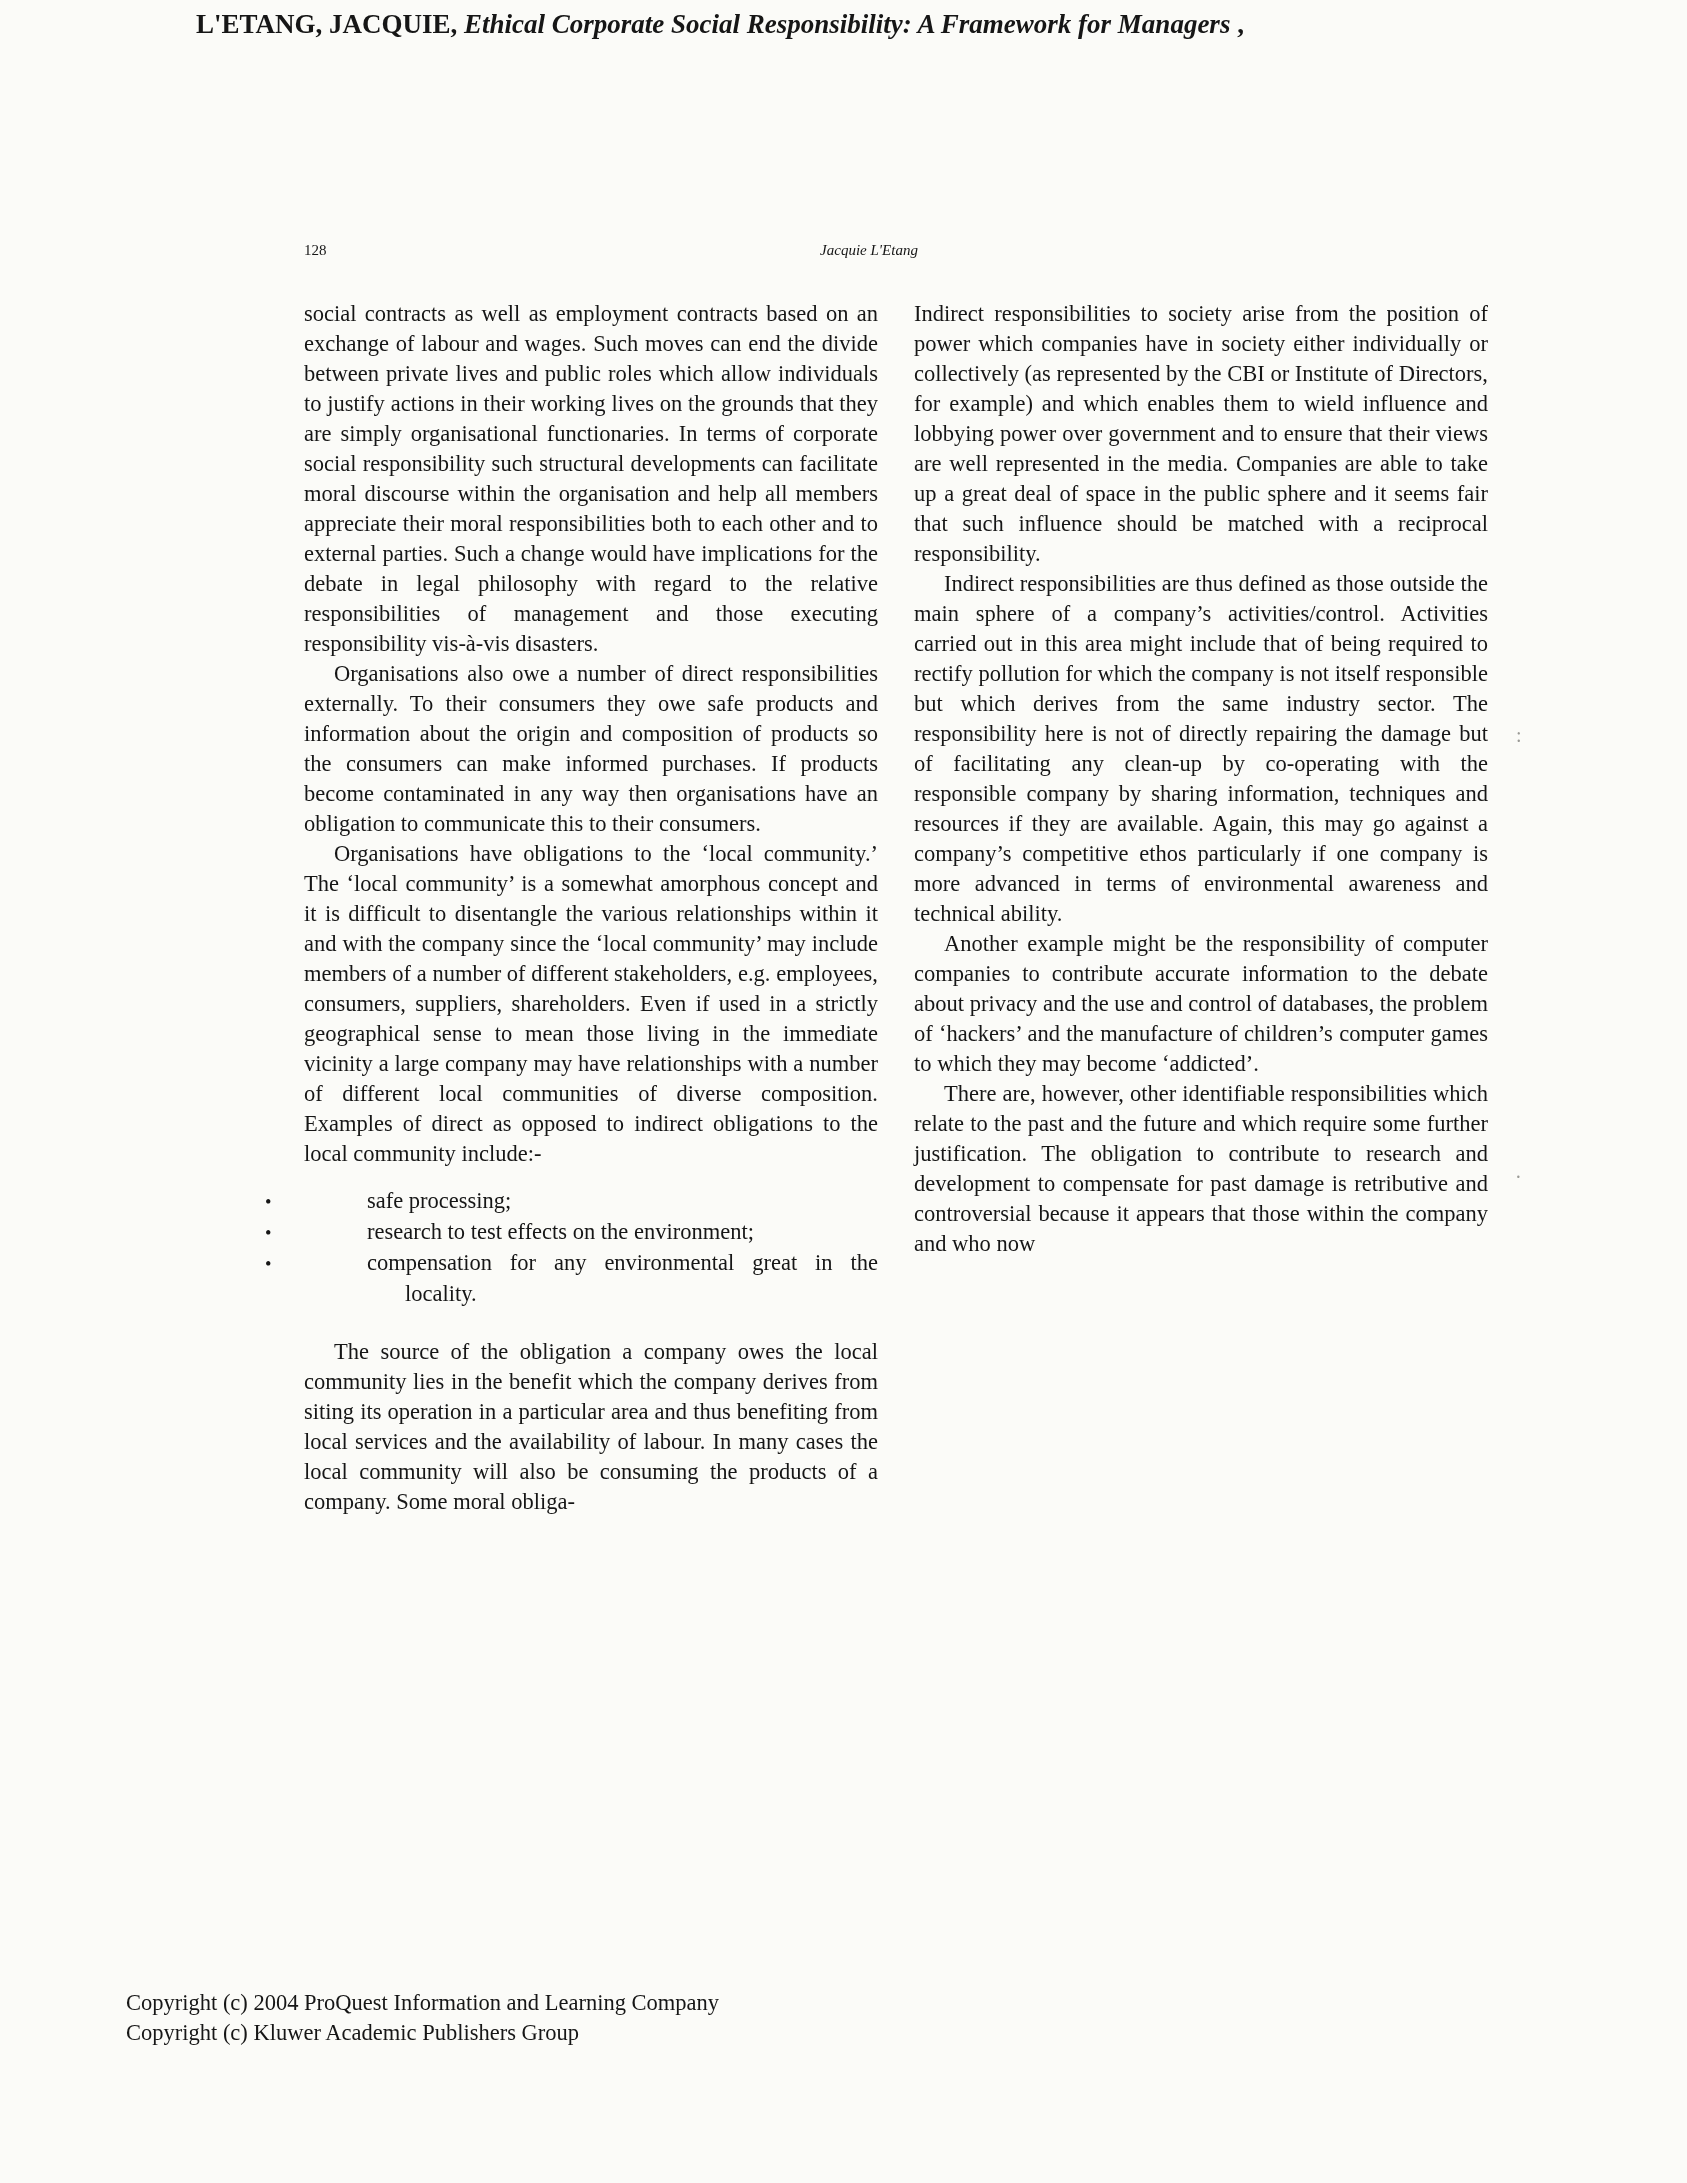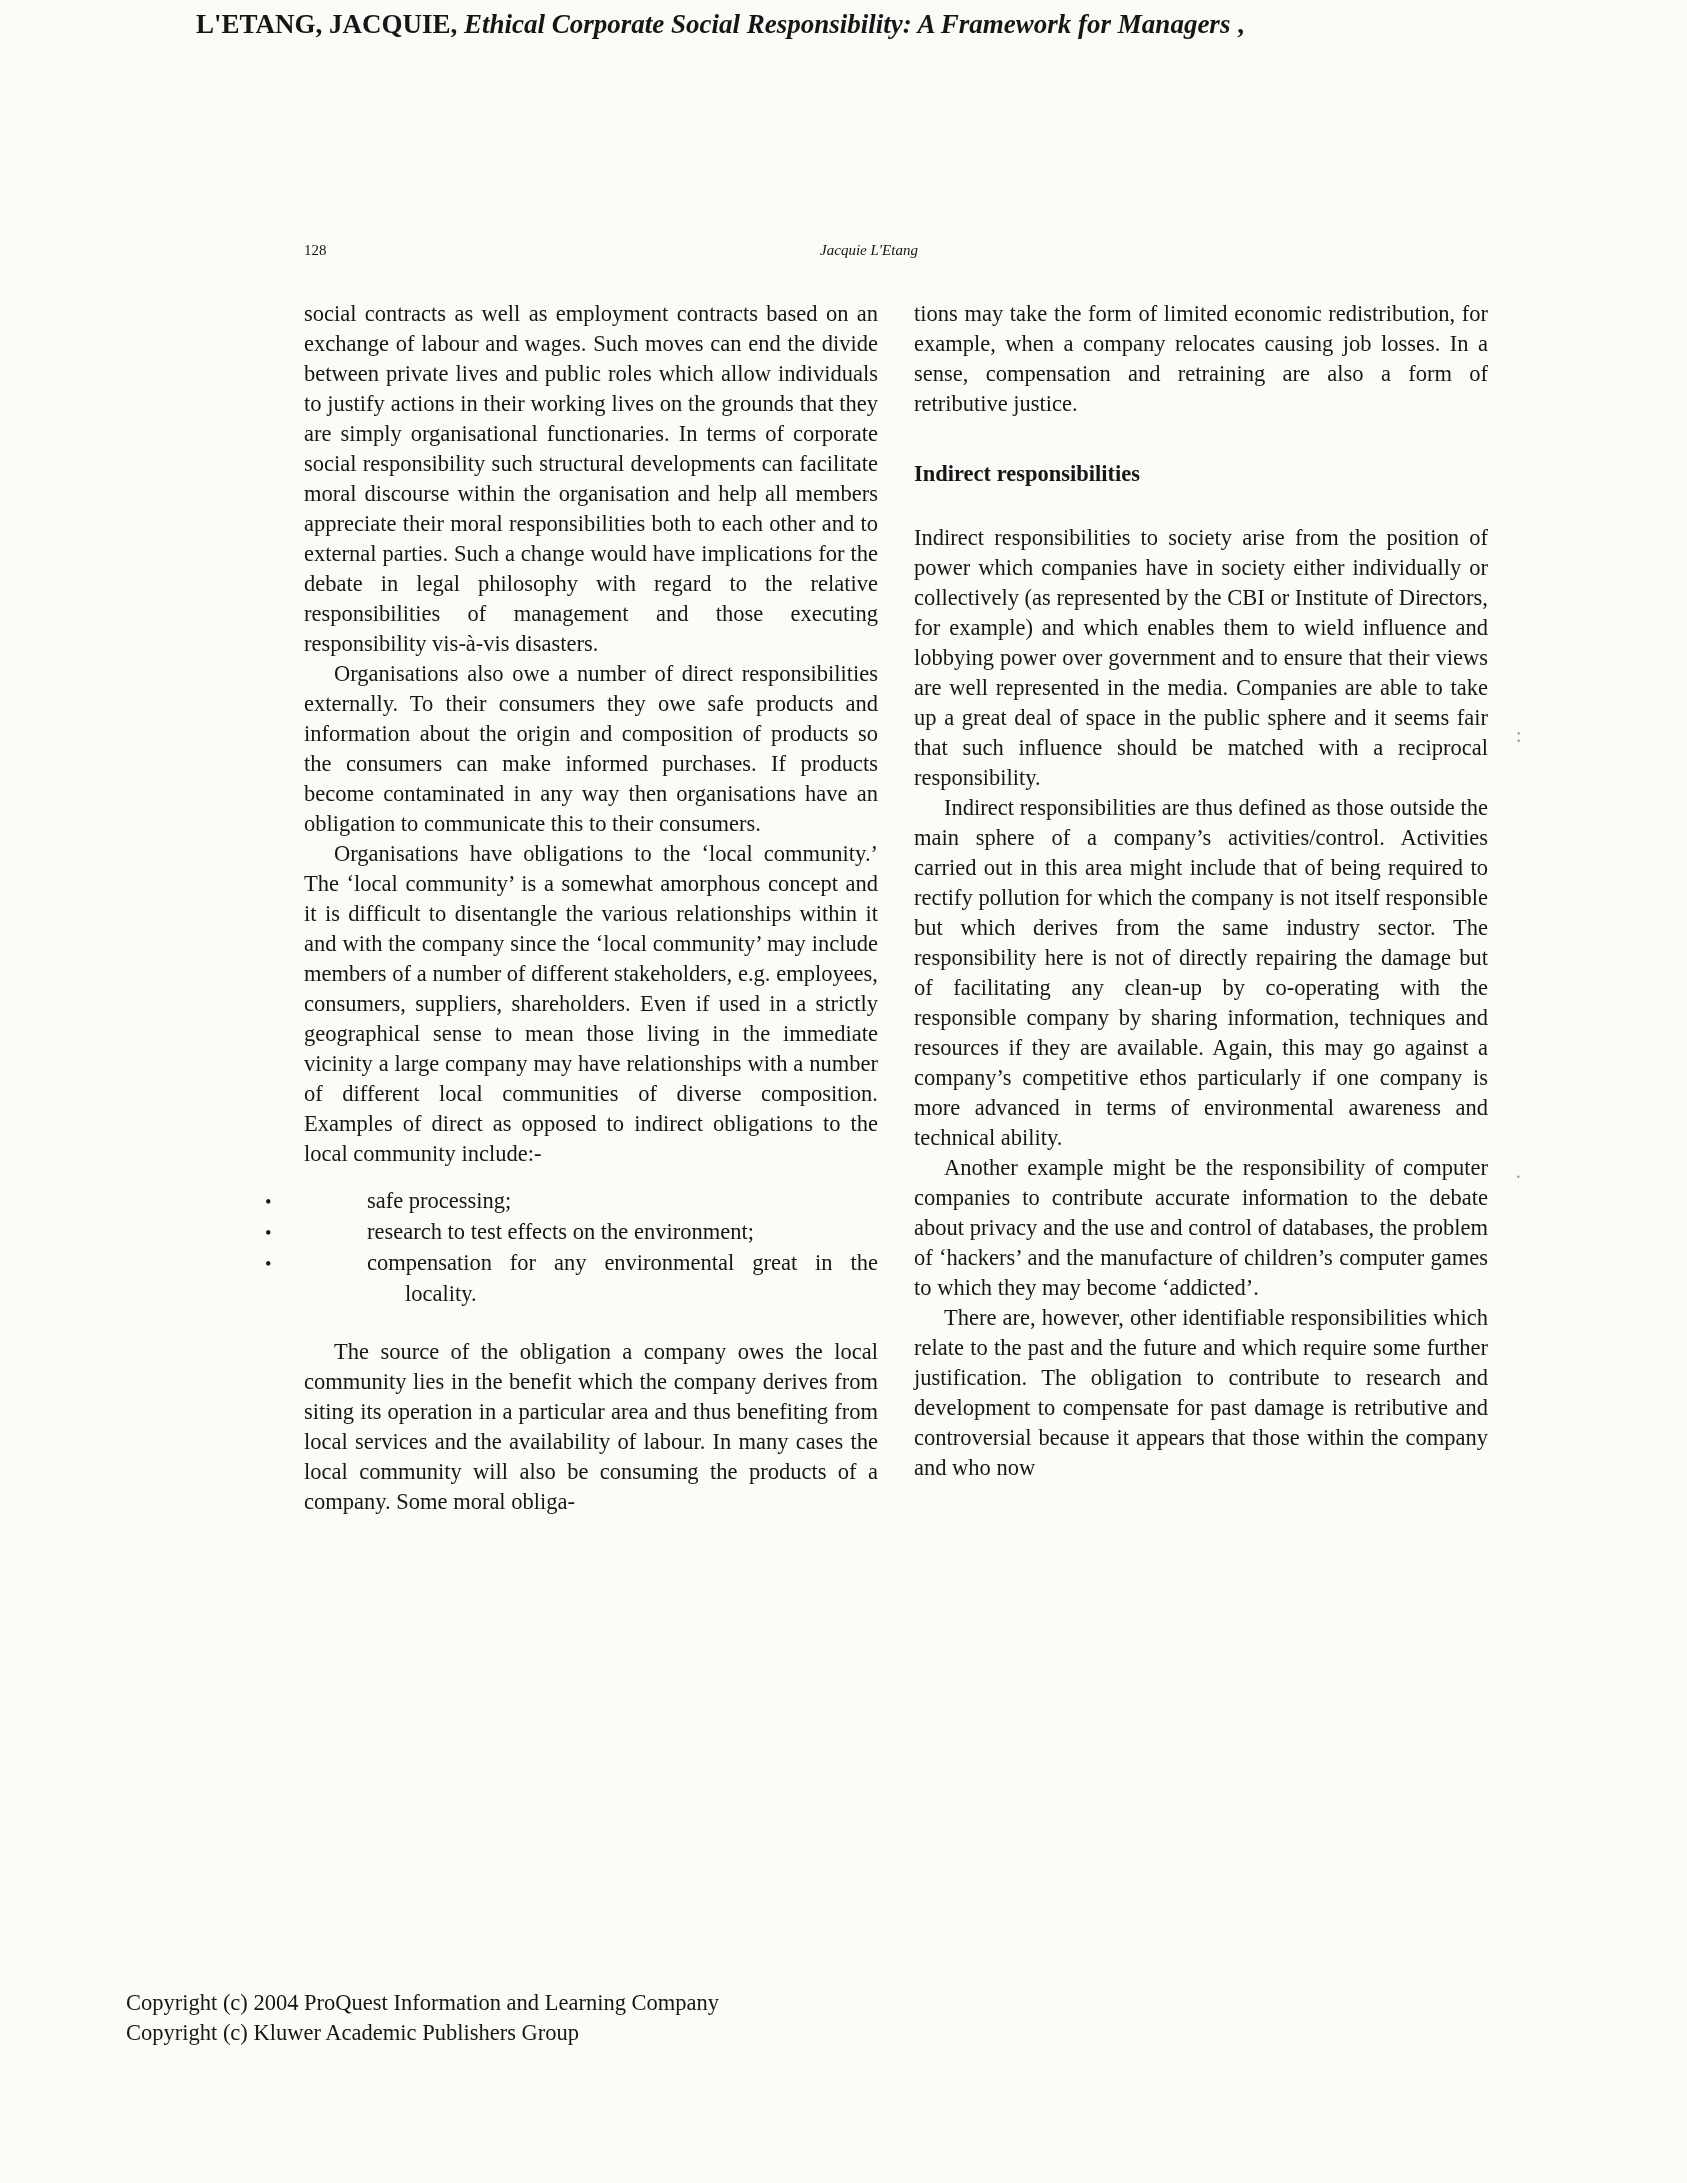--- a/index.html
+++ b/index.html
@@ -135,22 +135,20 @@
       <p class="indent">Organisations have obligations to the ‘local community.’ The ‘local community’ is a somewhat amorphous concept and it is difficult to disentangle the various relationships within it and with the company since the ‘local community’ may include members of a number of different stakeholders, e.g. employees, consumers, suppliers, shareholders. Even if used in a strictly geographical sense to mean those living in the immediate vicinity a large company may have relationships with a number of different local communities of diverse composition. Examples of direct as opposed to indirect obligations to the local community include:-</p>
       <ul class="bullets">
         <li><span class="bullet-glyph">•</span><span>safe processing;</span></li>
         <li><span class="bullet-glyph">•</span><span>research to test effects on the environment;</span></li>
         <li><span class="bullet-glyph">•</span><span>compensation for any environmental great in the locality.</span></li>
       </ul>
       <p class="indent">The source of the obligation a company owes the local community lies in the benefit which the company derives from siting its operation in a particular area and thus benefiting from local services and the availability of labour. In many cases the local community will also be consuming the products of a company. Some moral obliga-</p>
     </div>
 
     <div class="col">
-      <p>tions may take the form of limited economic redistribution, for example, when a company relocates causing job losses. In a sense, compensation and retraining are also a form of retributive justice.</p>
-      <h2 class="subhead">Indirect responsibilities</h2>
       <p>Indirect responsibilities to society arise from the position of power which companies have in society either individually or collectively (as represented by the CBI or Institute of Directors, for example) and which enables them to wield influence and lobbying power over government and to ensure that their views are well represented in the media. Companies are able to take up a great deal of space in the public sphere and it seems fair that such influence should be matched with a reciprocal responsibility.</p>
       <p class="indent">Indirect responsibilities are thus defined as those outside the main sphere of a company’s activities/control. Activities carried out in this area might include that of being required to rectify pollution for which the company is not itself responsible but which derives from the same industry sector. The responsibility here is not of directly repairing the damage but of facilitating any clean-up by co-operating with the responsible company by sharing information, techniques and resources if they are available. Again, this may go against a company’s competitive ethos particularly if one company is more advanced in terms of environmental awareness and technical ability.</p>
       <p class="indent">Another example might be the responsibility of computer companies to contribute accurate information to the debate about privacy and the use and control of databases, the problem of ‘hackers’ and the manufacture of children’s computer games to which they may become ‘addicted’.</p>
       <p class="indent">There are, however, other identifiable responsibilities which relate to the past and the future and which require some further justification. The obligation to contribute to research and development to compensate for past damage is retributive and controversial because it appears that those within the company and who now</p>
     </div>
 
   </div>
 
   <span class="scan-mark m1">:</span>
   <span class="scan-mark m2">·</span>

